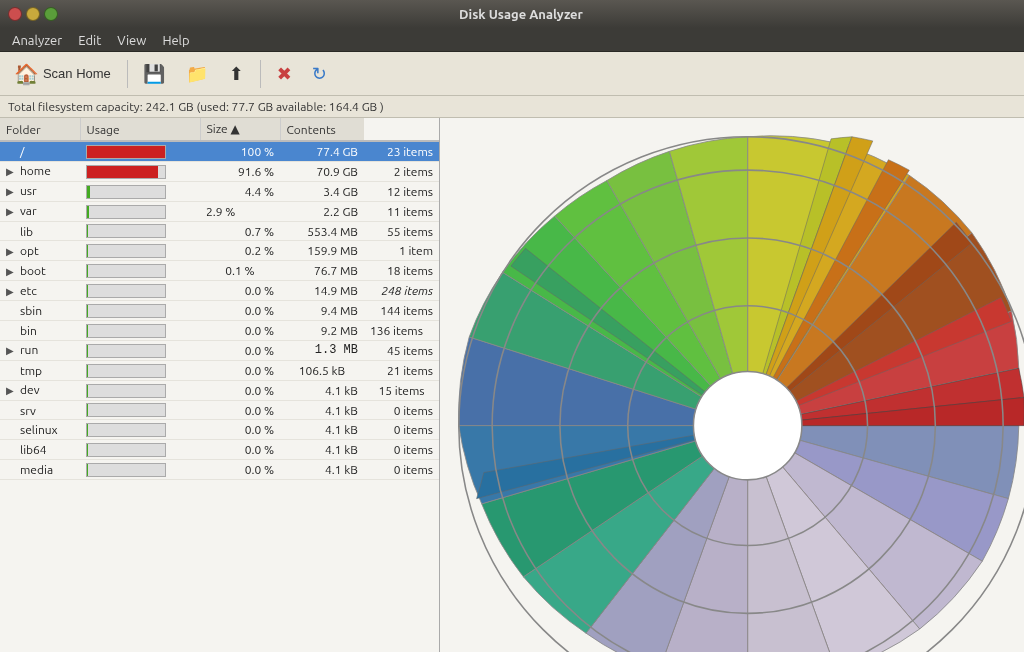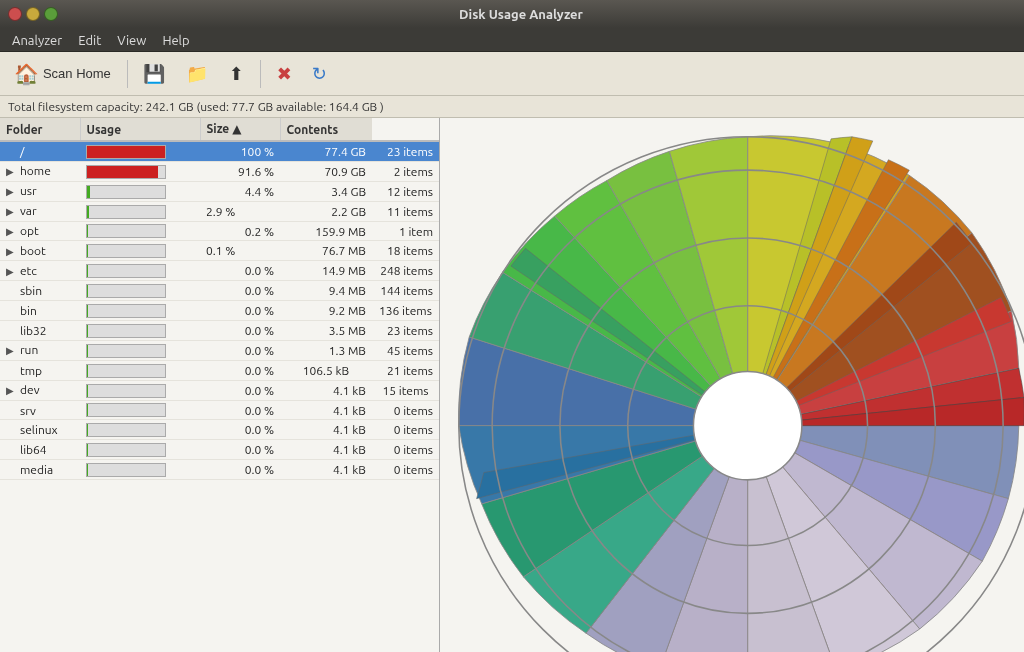--- a/index.html
+++ b/index.html
@@ -118,21 +118,21 @@
       width: 100%;
       border-collapse: collapse;
     }
     #file-table thead tr {
       background: #e0ddd4;
       border-bottom: 2px solid #bbb;
     }
     #file-table th {
       text-align: left;
       padding: 4px 6px;
-      font-weight: bold;
+      font-weight: normal;
       font-size: 12px;
       color: #333;
       border-right: 1px solid #ccc;
       cursor: pointer;
       white-space: nowrap;
     }
     #file-table th:last-child { border-right: none; }
     #file-table td {
       padding: 2px 6px;
       font-size: 12px;
@@ -165,21 +165,21 @@
       height: 12px;
       margin-right: 2px;
       cursor: pointer;
       color: #555;
       font-size: 10px;
     }
 
     .col-folder { width: 80px; }
     .col-usage { width: 120px; }
     .col-size { width: 80px; text-align: right; }
-    .col-contents { width: 92px; text-align: right; }
+    .col-contents { width: 84px; text-align: right; }
 
     
     #chart-panel {
       flex: 1;
       background: #f5f4f0;
       position: relative;
       display: flex;
       flex-direction: column;
     }
     #chart-toolbar {
@@ -302,66 +302,66 @@
             <td style="text-align: right;">12 items</td>
           </tr>
           <tr>
             <td><span class="expand-btn">▶</span>var</td>
             <td><span class="usage-bar-container"><span class="usage-bar-fill green" style="width:2.9%;"></span></span></td>
             <td style="text-align: left;">2.9 %</td>
             <td style="text-align: right;">2.2 GB</td>
             <td style="text-align: right;">11 items</td>
           </tr>
           <tr>
+            <td><span style="display:inline-block;width:14px;"></span>lib</td>
+            <td><span class="usage-bar-container"><span class="usage-bar-fill green" style="width:0.7%;"></span></span></td>
+            <td style="text-align: right;">0.7 %</td>
+            <td style="text-align: right;">553.4 MB</td>
+            <td style="text-align: right;">55 items</td>
+          </tr>
+          <tr>
             <td><span class="expand-btn">▶</span>opt</td>
             <td><span class="usage-bar-container"><span class="usage-bar-fill green" style="width:1px;"></span></span></td>
             <td style="text-align: right;">0.2 %</td>
             <td style="text-align: right;">159.9 MB</td>
             <td style="text-align: right;">1 item</td>
           </tr>
           <tr>
             <td><span class="expand-btn">▶</span>boot</td>
             <td><span class="usage-bar-container"><span class="usage-bar-fill green" style="width:1px;"></span></span></td>
-            <td style="text-align: left;">0.1 %</td>
+            <td style="text-align: center;">0.1 %</td>
             <td style="text-align: right;">76.7 MB</td>
             <td style="text-align: right;">18 items</td>
           </tr>
           <tr>
             <td><span class="expand-btn">▶</span>etc</td>
             <td><span class="usage-bar-container"><span class="usage-bar-fill green" style="width:1px;"></span></span></td>
             <td style="text-align: right;">0.0 %</td>
             <td style="text-align: right;">14.9 MB</td>
-            <td style="text-align: right;">248 items</td>
+            <td style="text-align: right; font-style: italic;">248 items</td>
           </tr>
           <tr>
             <td><span style="display:inline-block;width:14px;"></span>sbin</td>
             <td><span class="usage-bar-container"><span class="usage-bar-fill green" style="width:1px;"></span></span></td>
             <td style="text-align: right;">0.0 %</td>
             <td style="text-align: right;">9.4 MB</td>
             <td style="text-align: right;">144 items</td>
           </tr>
           <tr>
             <td><span style="display:inline-block;width:14px;"></span>bin</td>
             <td><span class="usage-bar-container"><span class="usage-bar-fill green" style="width:1px;"></span></span></td>
             <td style="text-align: right;">0.0 %</td>
             <td style="text-align: right;">9.2 MB</td>
-            <td style="text-align: center;">136 items</td>
-          </tr>
-          <tr>
-            <td><span style="display:inline-block;width:14px;"></span>lib32</td>
-            <td><span class="usage-bar-container"><span class="usage-bar-fill green" style="width:1px;"></span></span></td>
-            <td style="text-align: right;">0.0 %</td>
-            <td style="text-align: right;">3.5 MB</td>
-            <td style="text-align: right;">23 items</td>
+            <td style="text-align: left;">136 items</td>
           </tr>
           <tr>
             <td><span class="expand-btn">▶</span>run</td>
             <td><span class="usage-bar-container"><span class="usage-bar-fill green" style="width:1px;"></span></span></td>
             <td style="text-align: right;">0.0 %</td>
-            <td style="text-align: right;">1.3 MB</td>
+            <td style="text-align: right; font-family: Liberation Mono, monospace;">1.3 MB</td>
             <td style="text-align: right;">45 items</td>
           </tr>
           <tr>
             <td><span style="display:inline-block;width:14px;"></span>tmp</td>
             <td><span class="usage-bar-container"><span class="usage-bar-fill green" style="width:1px;"></span></span></td>
             <td style="text-align: right;">0.0 %</td>
             <td style="text-align: center;">106.5 kB</td>
             <td style="text-align: right;">21 items</td>
           </tr>
           <tr>

